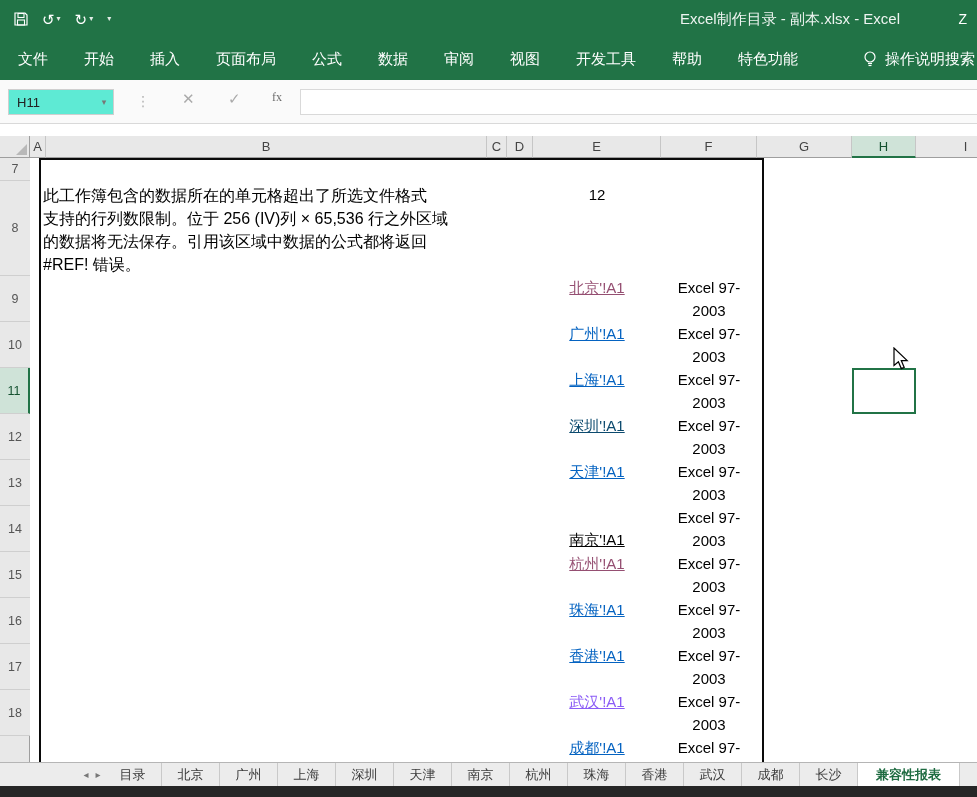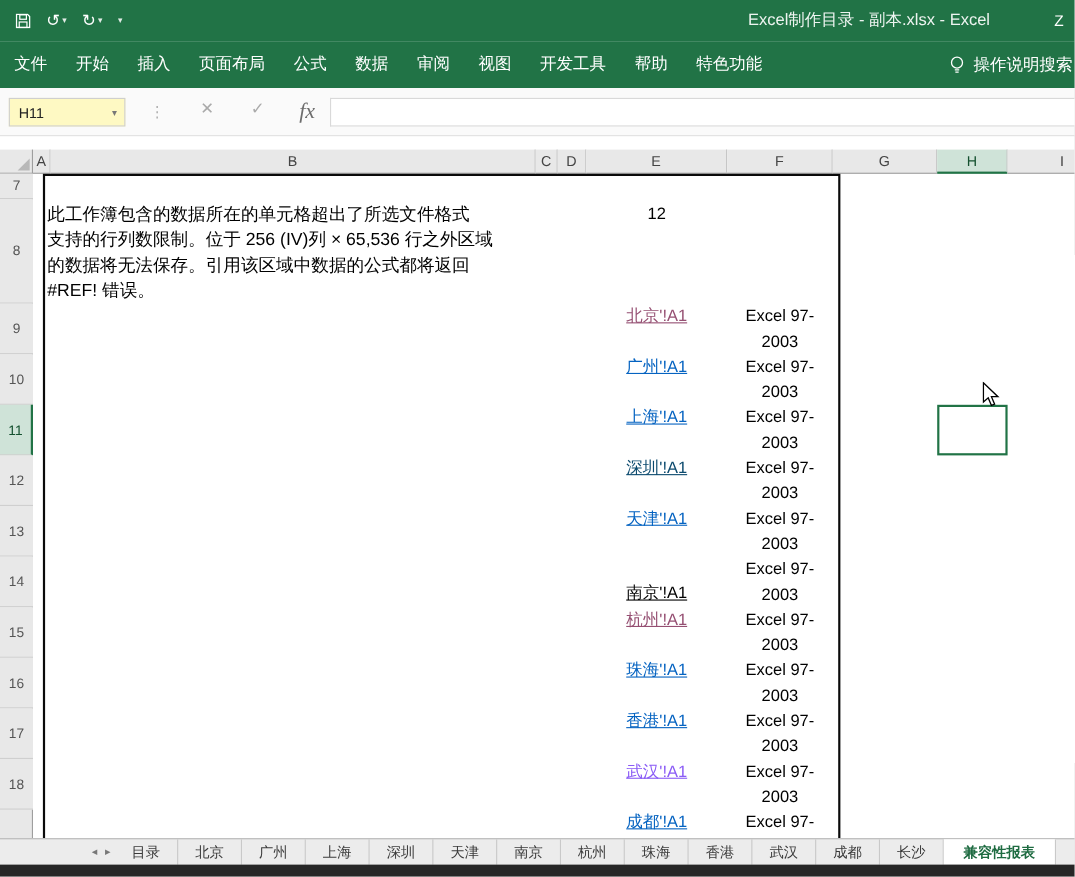--- a/index.html
+++ b/index.html
@@ -10,35 +10,35 @@
   .titlebar { position:absolute; left:0; top:0; width:977px; height:38px; background:#217346; }
   .qat { position:absolute; left:14px; top:0; height:38px; display:flex; align-items:center; gap:14px; color:#fff; }
   .qat .qbtn { display:flex; align-items:center; gap:2px; color:#fff; font-size:15px; line-height:1; cursor:default; }
   .qat .dd { font-size:8px; color:#e2ece6; }
   .win-title { position:absolute; left:300px; top:0; width:600px; height:38px; line-height:38px;
                text-align:right; color:rgba(255,255,255,.92); font-size:15px; white-space:nowrap; }
   .user-initial { position:absolute; right:10px; top:0; height:38px; line-height:38px; color:#fff; font-size:14px; }
 
   
   .ribbon { position:absolute; left:0; top:38px; width:977px; height:42px; background:#217346; display:flex; align-items:stretch; }
-  .rtab { padding:0 13px; line-height:42px; font-size:15px; color:#fff; white-space:nowrap; }
+  .rtab { padding:0 18px; line-height:42px; font-size:15px; color:#fff; white-space:nowrap; }
   .tellme { position:absolute; right:0; top:38px; height:42px; display:flex; align-items:center; gap:7px;
             padding-right:2px; color:#fff; font-size:15px; white-space:nowrap; }
 
   
   .fbar { position:absolute; left:0; top:80px; width:977px; height:44px; background:#fafafa; border-bottom:1px solid #d9d9d9; }
-  .namebox { position:absolute; left:8px; top:9px; width:106px; height:26px; background:#fef9c3; border:1px solid #cfcfcf;
+  .namebox { position:absolute; left:8px; top:9px; width:106px; height:26px; background:#5eead4; border:1px solid #cfcfcf;
              font-size:13px; color:#222; display:flex; align-items:center; }
   .namebox .val { flex:1; padding-left:8px; }
   .namebox .dd { width:18px; text-align:center; color:#777; font-size:9px; }
   .fsep { position:absolute; left:136px; top:13px; color:#b3b3b3; font-size:14px; letter-spacing:0; }
   .fbtn { position:absolute; top:10px; font-size:15px; color:#aaa; }
   .fbtn.cancel { left:182px; }
   .fbtn.enter  { left:228px; }
-  .fbtn.fx     { left:272px; font-family:"Liberation Serif", serif; font-style:italic; color:#6d6d6d; font-size:20px; }
+  .fbtn.fx     { left:272px; font-family:"Liberation Serif", serif; color:#6d6d6d; font-size:12px; }
   .finput { position:absolute; left:300px; top:9px; right:0; height:26px; background:#fff; border:1px solid #d9d9d9; border-right:none; }
 
   
   .sheet { position:absolute; left:0; top:124px; width:977px; height:638px; background:#fff; overflow:hidden; }
   .corner { position:absolute; left:0; top:12px; width:30px; height:22px; background:#e8e8e8;
             border-right:1px solid #9e9e9e; border-bottom:1px solid #9e9e9e; }
   .corner .tri { position:absolute; right:2px; bottom:2px; width:0; height:0;
                  border-left:11px solid transparent; border-bottom:11px solid #b8b8b8; }
   .colh { position:absolute; top:12px; height:22px; background:#e8e8e8; border-right:1px solid #c6c6c6;
           border-bottom:1px solid #9e9e9e; text-align:center; line-height:21px; font-size:13px; color:#444; }

